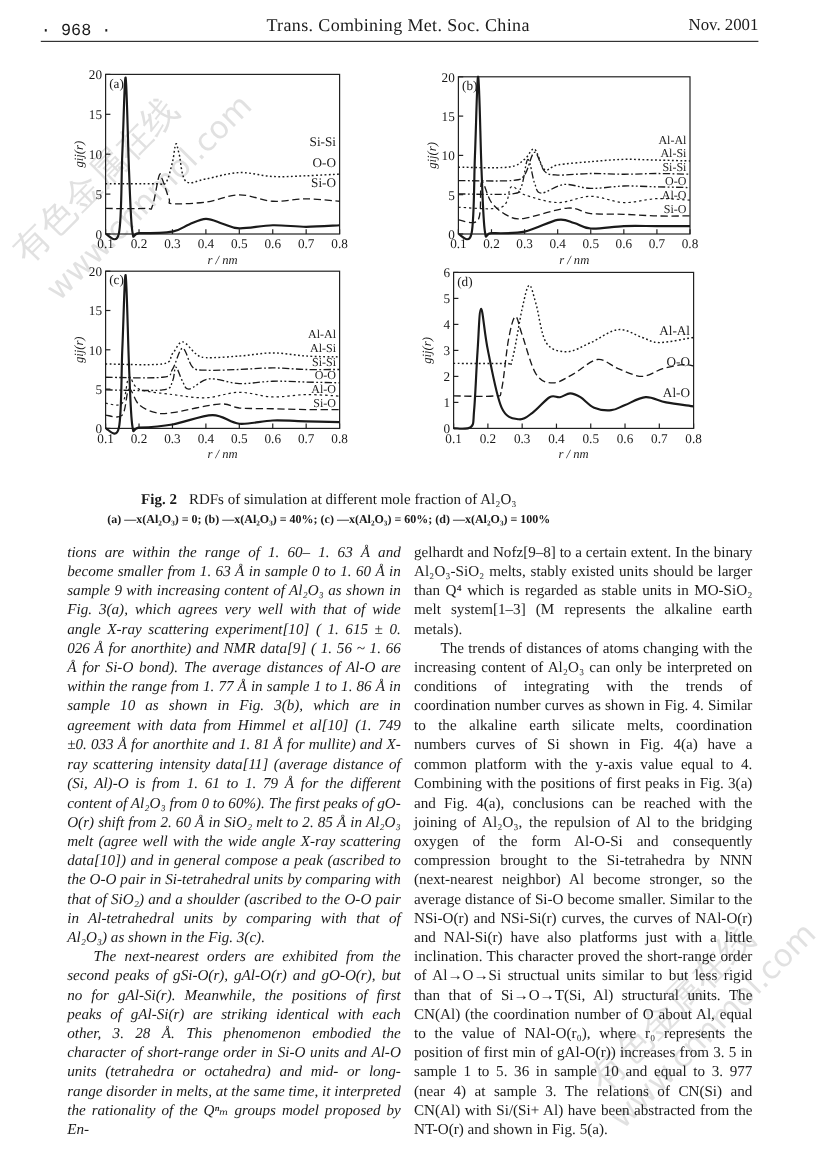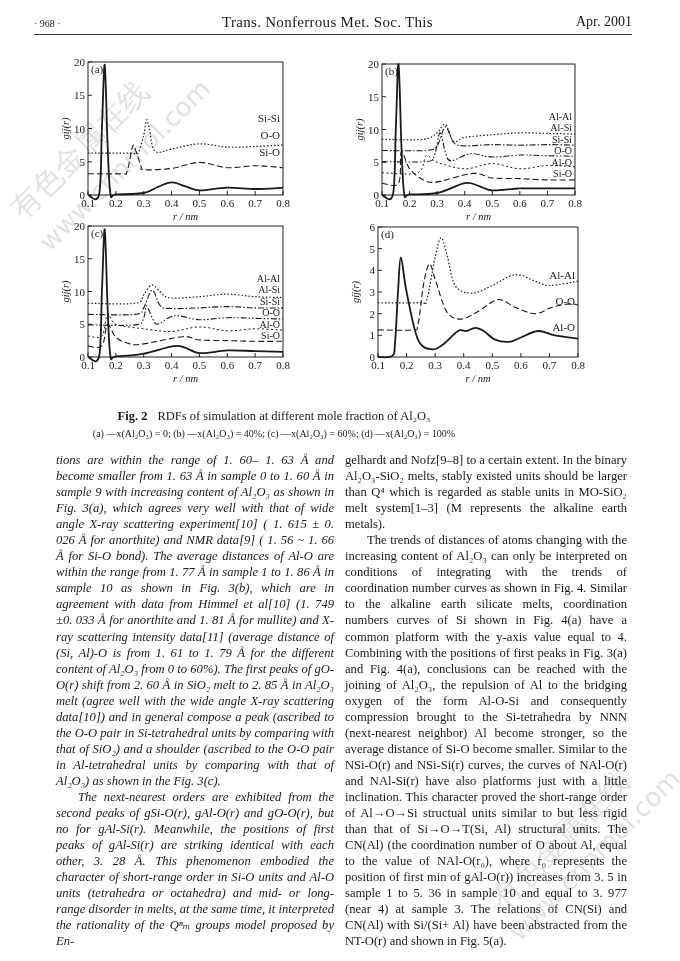--- a/index.html
+++ b/index.html
@@ -1,41 +1,41 @@
 <!DOCTYPE html>
 <html><head>
 <meta charset="utf-8">
 <style>
   html, body { margin:0; padding:0; background:#fff; }
   body { width:680px; height:961px; position:relative; overflow:hidden;
          font-family:"Liberation Serif","DejaVu Serif",serif; color:#1a1a1a; }
   .header { position:absolute; left:34px; top:12px; width:598px; height:22px; border-bottom:1.5px solid #333; }
-  .hdr-page { position:absolute; left:0; top:6px; font-size:10px; }
+  .hdr-page { position:absolute; left:0; top:6px; font-size:14px;font-family:Liberation Mono, monospace; }
   .hdr-journal { position:absolute; left:188px; top:2px; font-size:15px; letter-spacing:0.3px; }
   .hdr-date { position:absolute; right:0; top:2px; font-size:14px; }
   svg.chart { position:absolute; overflow:visible; }
   svg.chart text { font-family:"Liberation Serif","DejaVu Serif",serif; fill:#1a1a1a; }
   .caption { position:absolute; left:0; width:548px; text-align:center; }
   .cap-title { top:409px; font-size:12.5px; }
   .cap-title b { font-weight:bold; margin-right:10px; }
-  .cap-sub { top:428px; font-size:10px; }
+  .cap-sub { top:428px; font-size:10px;font-weight:bold; }
   .col { position:absolute; top:452px; width:278px; font-size:12.6px; line-height:16.05px; text-align:justify; }
   .col p { margin:0; }
   .col-left { left:56px;font-style:italic; }
   .col-right { left:345px; width:282px; }
   .indent { text-indent:22px; }
   .watermark { position:absolute; color:rgba(170,170,170,0.35); font-size:30px; transform:rotate(-45deg); white-space:nowrap; pointer-events:none; font-family:"DejaVu Sans",sans-serif; }
 </style>
 </head>
 <body>
 
 <div class="header">
   <span class="hdr-page">· 968 ·</span>
-  <span class="hdr-journal">Trans. Nonferrous Met. Soc. This</span>
-  <span class="hdr-date">Apr. 2001</span>
+  <span class="hdr-journal">Trans. Combining Met. Soc. China</span>
+  <span class="hdr-date">Nov. 2001</span>
 </div>
 
 <div class="watermark" style="left:-10px;top:130px;">有色金属在线</div>
 <div class="watermark" style="left:10px;top:150px;font-size:26px;">www.cnnmol.com</div>
 <div class="watermark" style="left:470px;top:820px;">有色金属在线</div>
 <div class="watermark" style="left:480px;top:840px;font-size:26px;">www.cnnmol.com</div>
 
 <svg class="chart" id="chart-0" style="left:58px;top:58px;" width="250" height="160">
     <rect x="30" y="4" width="195" height="133" fill="none" stroke="#222" stroke-width="1"></rect>
     <line x1="30" y1="137" x2="30" y2="133" stroke="#222" stroke-width="1"></line>

